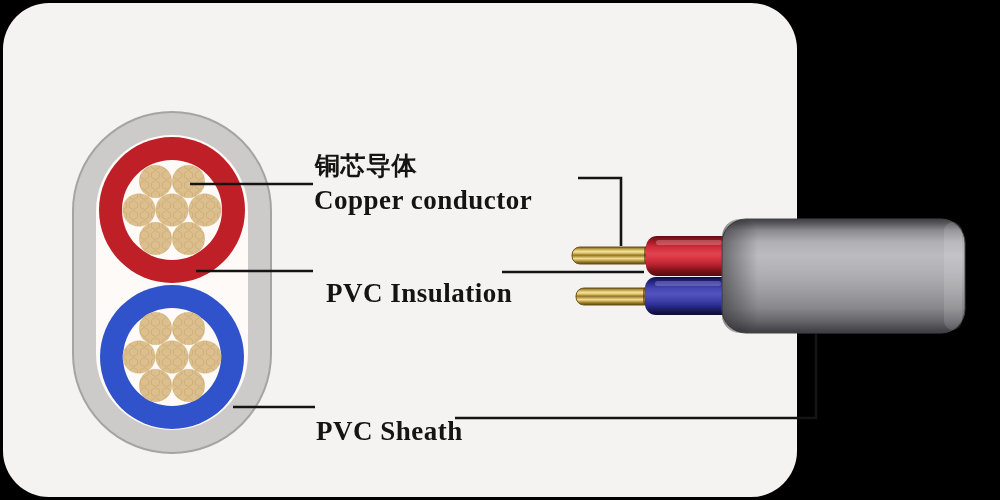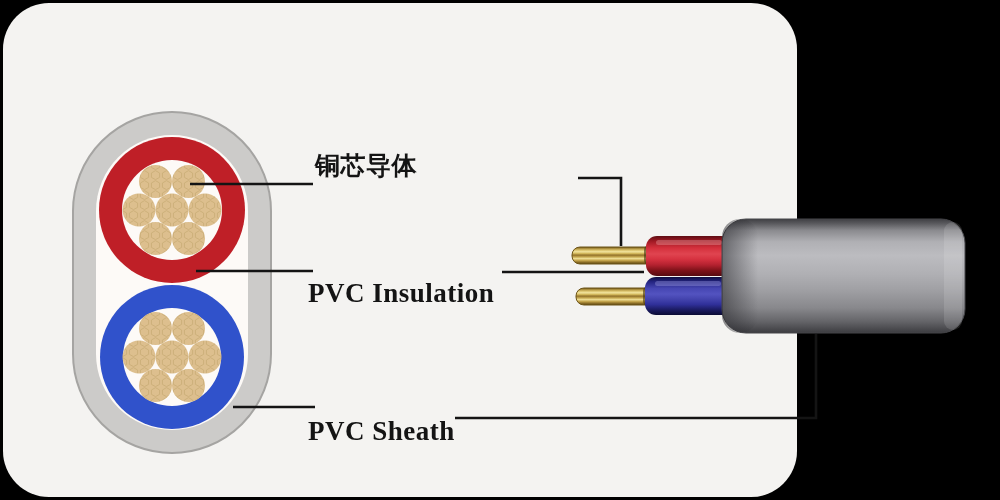--- a/index.html
+++ b/index.html
@@ -120,17 +120,18 @@
       <path d="M190 184 H313"></path>
       <path d="M578 178 H621 V246"></path>
       <path d="M196 271 H313"></path>
       <path d="M502 272 H644"></path>
       <path d="M233 407 H315"></path>
       <path d="M455 418 H816 V334"></path>
     </g>
   </svg>
 
   <div class="lbl zh" style="left:315px;top:152px">铜芯导体</div>
+  <div class="lbl en" style="left:314px;top:186px">Copper conductor</div>
 
-  <div class="lbl en" style="left:308px;top:279px">PVC Insulation</div>
+  <div class="lbl en" style="left:326px;top:279px">PVC Insulation</div>
 
-  <div class="lbl en" style="left:308px;top:417px">PVC Sheath</div>
+  <div class="lbl en" style="left:316px;top:417px">PVC Sheath</div>
 </div>
 
 </body></html>

